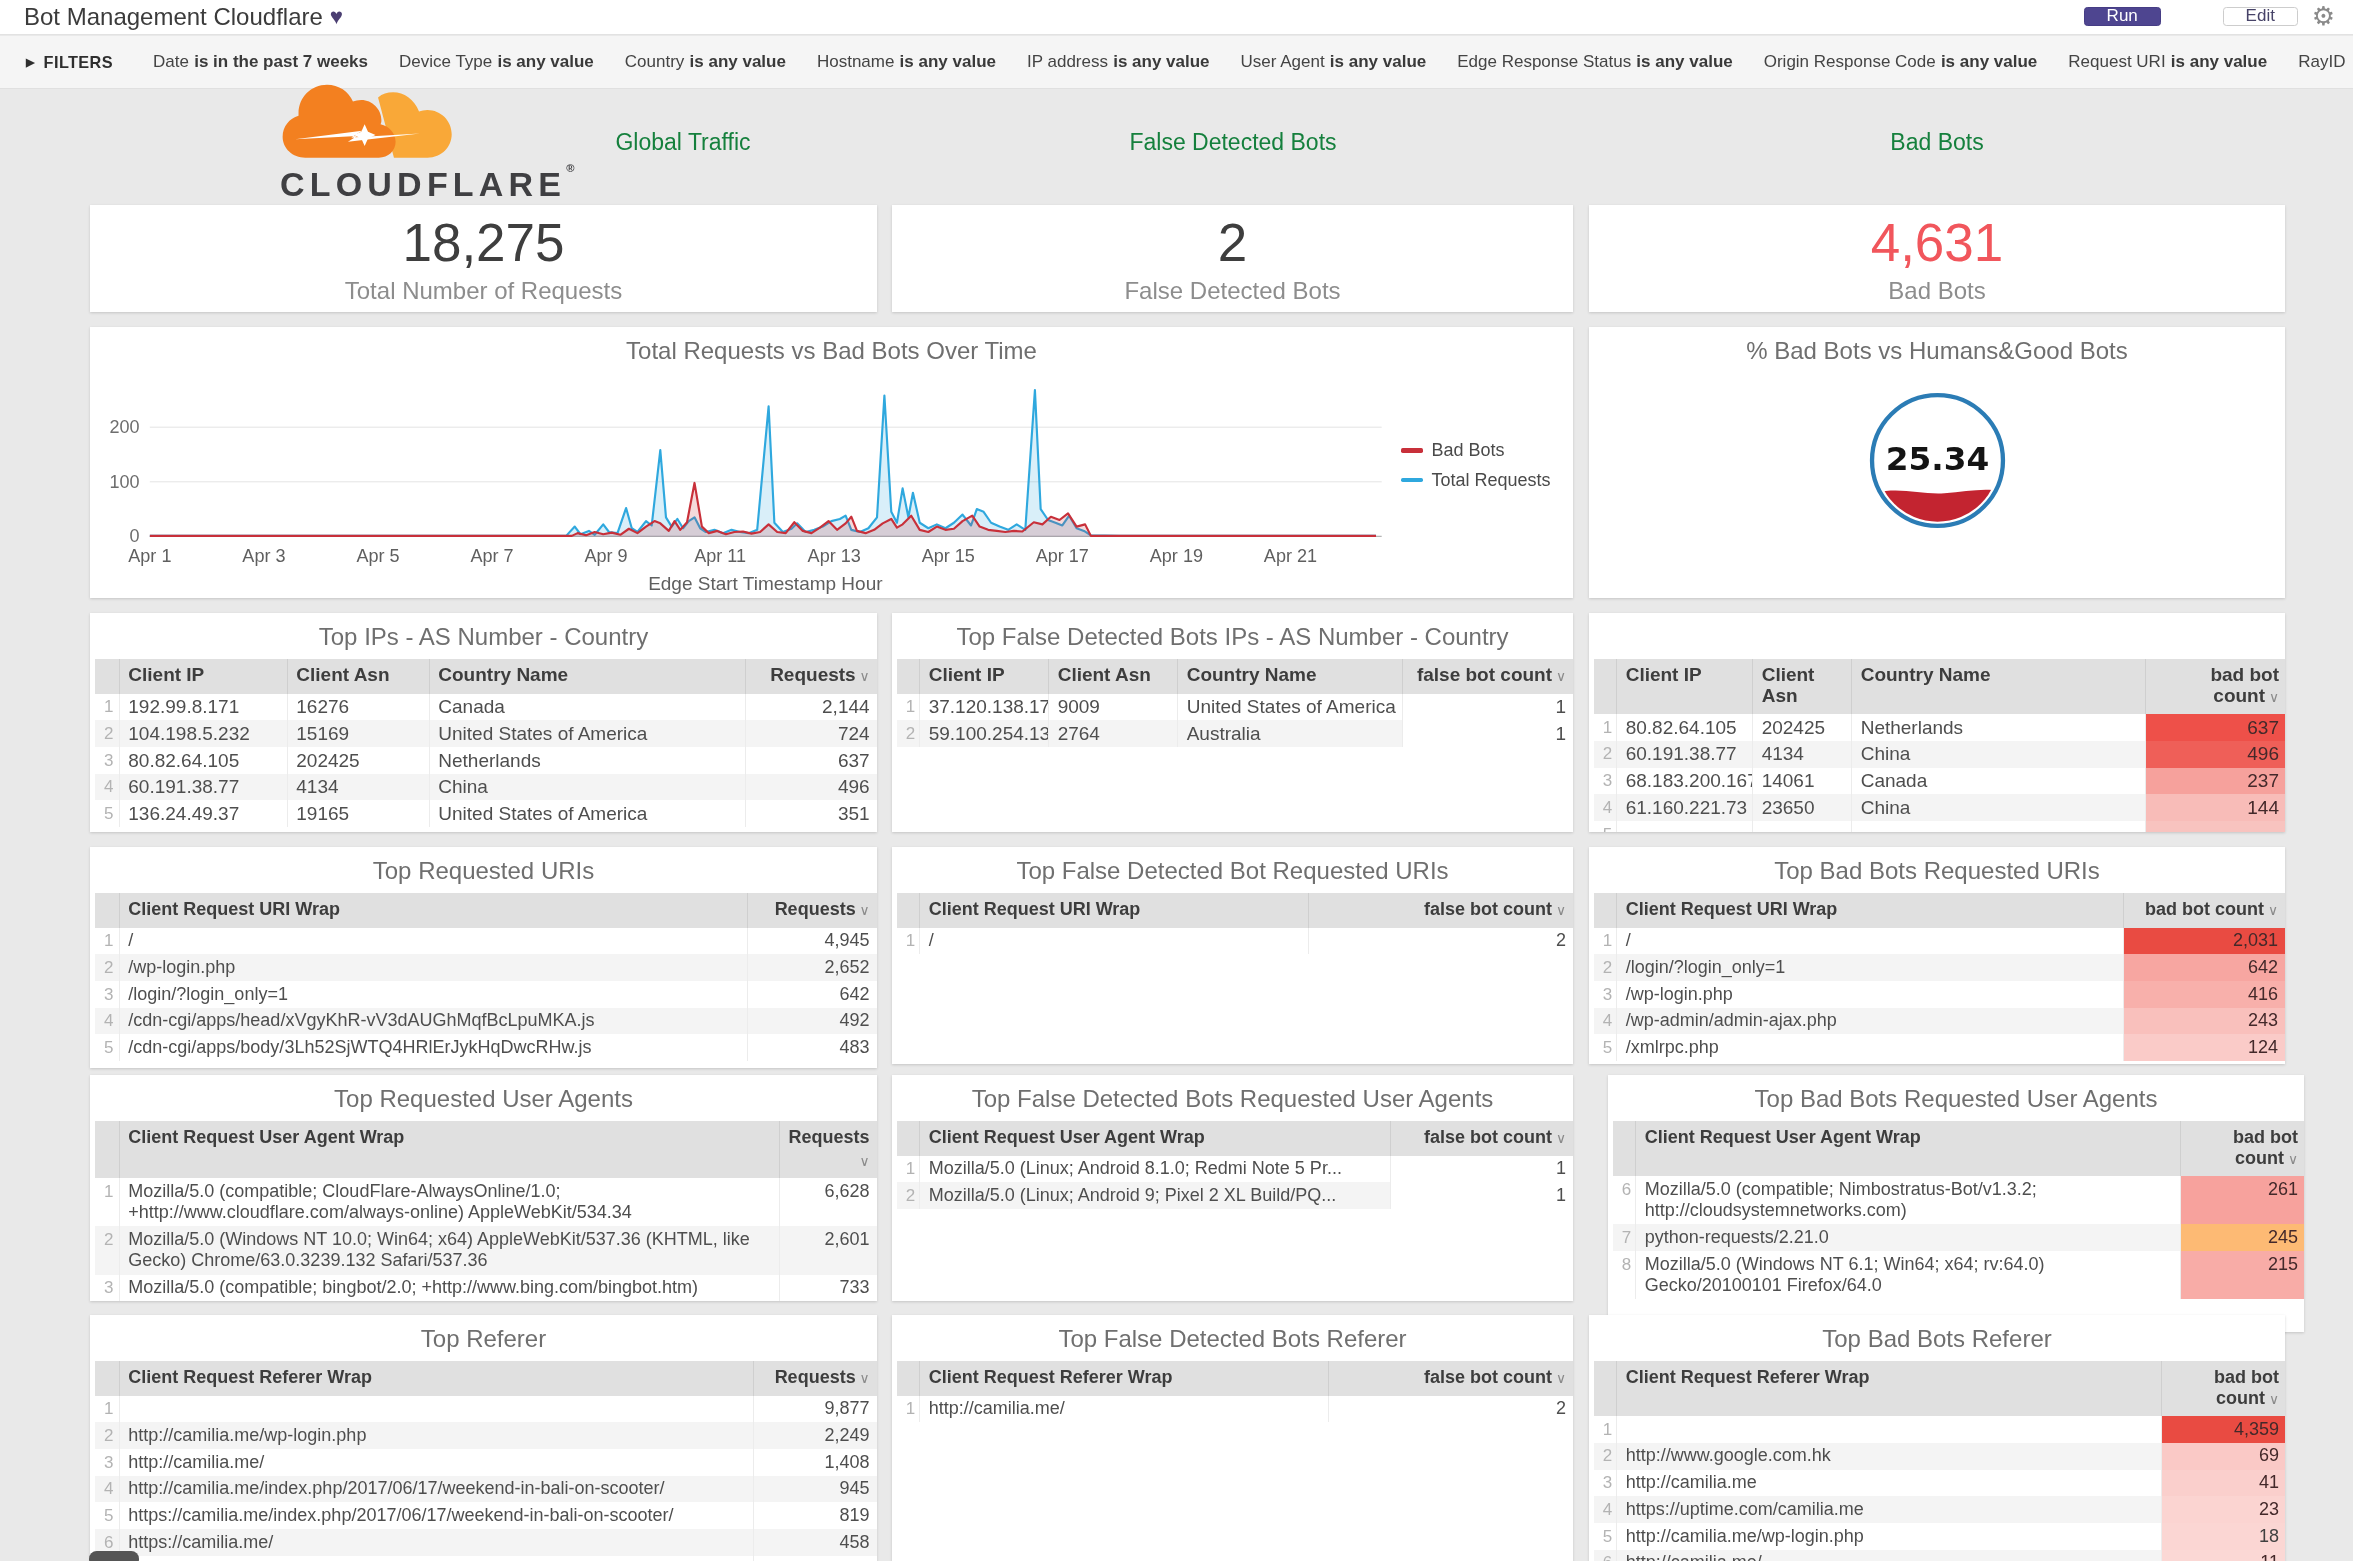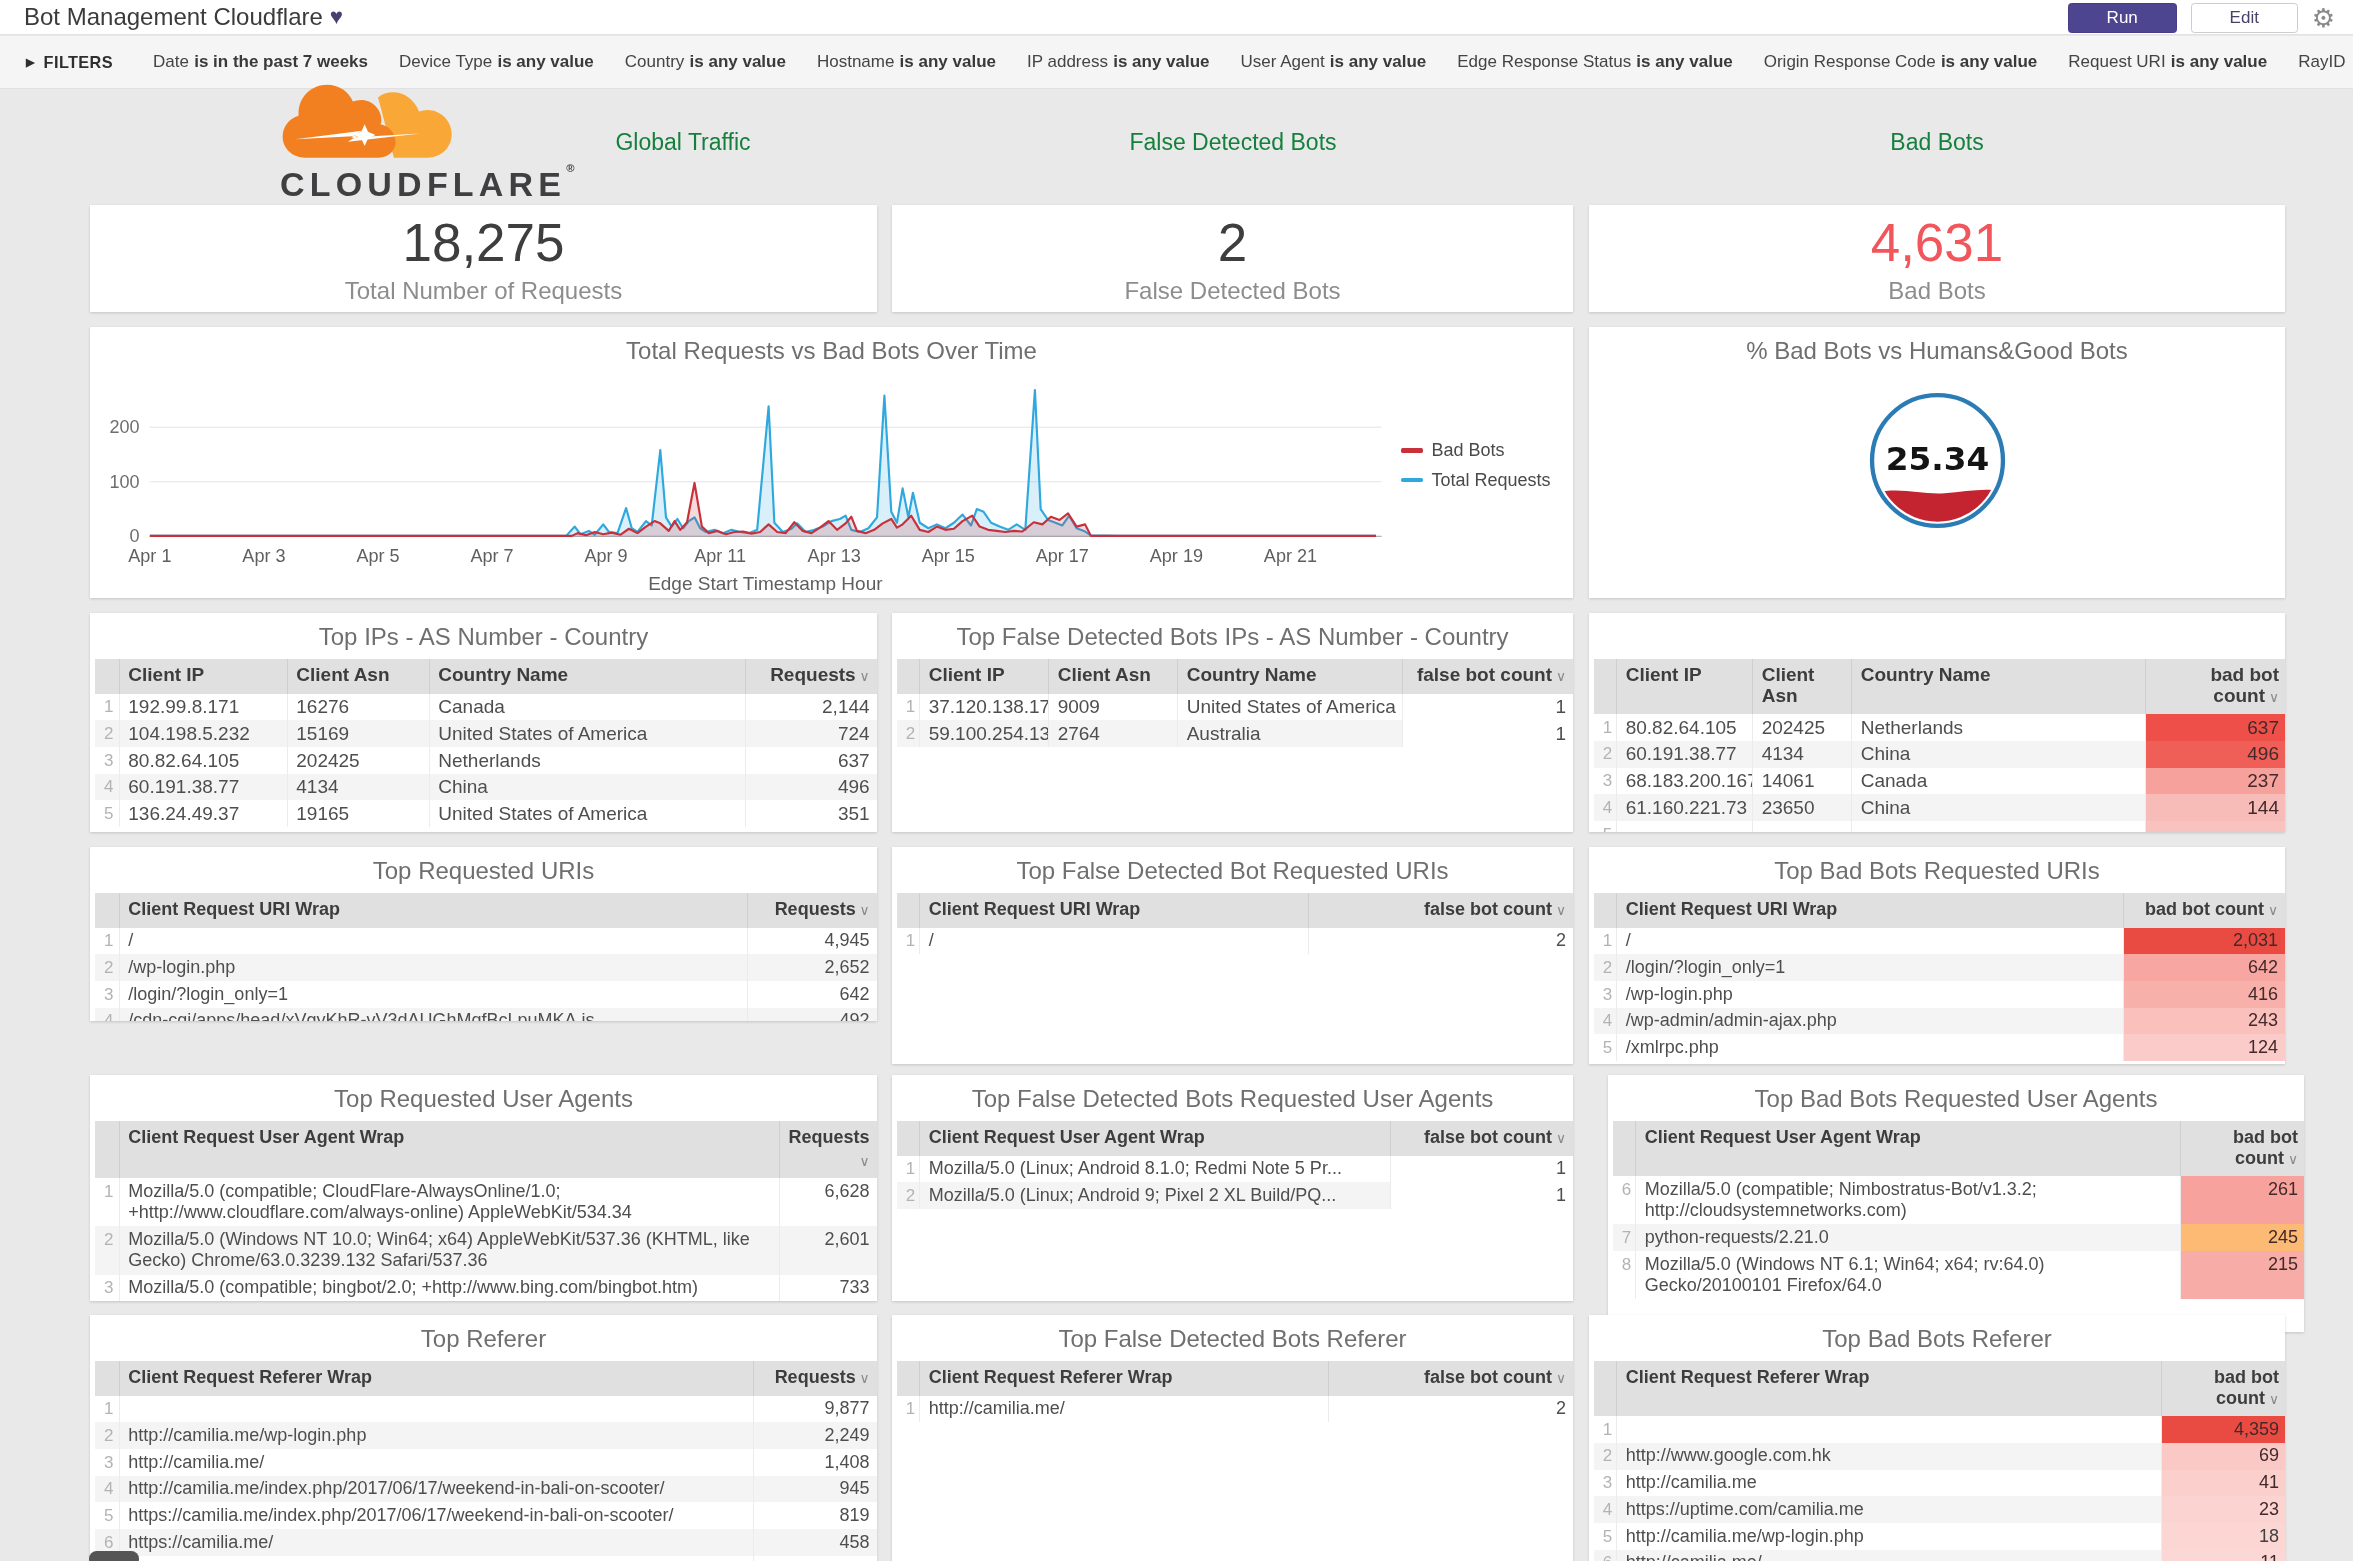--- a/index.html
+++ b/index.html
@@ -4,22 +4,22 @@
 <style>
   html,body{margin:0;padding:0;}
   .page{position:relative;width:2354px;height:1561px;background:#e9e9e9;overflow:hidden;
         font-family:"Liberation Sans",sans-serif;color:#3d3d3d;}
   
   .topbar{position:absolute;top:0;left:0;right:0;height:34px;background:#fff;border-bottom:1.7px solid #e2e2e2;
           display:flex;align-items:center;z-index:5;}
   .page-title{font-size:24px;color:#3b3b3b;margin-left:24px;white-space:nowrap;}
   .heart{color:#4b3f72;font-size:22.4px;margin-left:6.9px;}
   .topbar-actions{position:absolute;right:19px;top:3.4px;display:flex;align-items:center;gap:13.8px;}
-  .btn{height:30px;padding:0 38px;display:flex;align-items:center;justify-content:center;
-       font-size:17px;border-radius:3.4px;cursor:pointer;box-sizing:border-box;}
+  .btn{height:19px;padding:0 22px;display:flex;align-items:center;justify-content:center;
+       font-size:17px;border-radius:3.4px;cursor:pointer;box-sizing:border-box;margin-left:48px;}
   .btn-run{background:#4e4590;color:#fff;border:0.9px solid #463d85;}
   .btn-edit{background:#fff;color:#474368;border:0.9px solid #cdcdcd;}
   .gear{font-size:26px;color:#8a8a8a;line-height:26px;}
   
   .filterbar{position:absolute;top:36px;left:0;right:0;height:52px;background:#f5f5f5;
              border-bottom:0.9px solid #e0e0e0;display:flex;align-items:center;overflow:hidden;}
   .filters-label{display:flex;align-items:center;gap:8.6px;margin-left:26px;font-size:16.3px;font-weight:bold;
                  letter-spacing:0.4px;color:#2e2e2e;white-space:nowrap;}
   .filters-label .tri{font-size:11.2px;color:#2e2e2e;}
   .filter-items{display:flex;align-items:center;gap:31px;margin-left:40px;font-size:17px;color:#444;
@@ -332,21 +332,21 @@
               <td></td>
               <td></td>
               <td></td>
               <td class="val" style="background-color: rgb(248, 195, 191); color: rgb(67, 41, 42);"></td>
             </tr>
           </tbody>
         </table>
       </div>
   </div>
 
-  <div class="card" style="left:90px;top:847px;width:787px;height:174px;">
+  <div class="card" style="left:90px;top:847px;width:787px;height:221px;">
     <div class="tcard-title">Top Requested URIs</div>
     <div class="twrap">
         <table class="dt small">
           <colgroup>
             <col style="width: 24px;">
             <col style="width: 628px;">
             <col style="width: 131px;">
           </colgroup>
           <thead>
             <tr>

